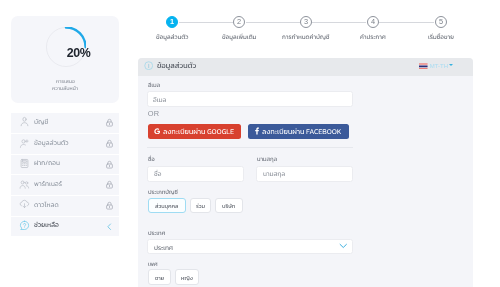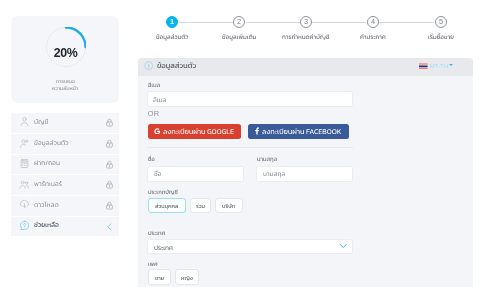--- a/index.html
+++ b/index.html
@@ -5,21 +5,21 @@
   html,body{margin:0;padding:0;}
   body{width:500px;height:287px;background:#ffffff;overflow:hidden;position:relative;
        font-family:"Liberation Sans",sans-serif;-webkit-font-smoothing:antialiased;}
   .tx{position:absolute;overflow:visible;display:block;}
   .tx path{shape-rendering:geometricPrecision;}
 
   
   #progress-card{position:absolute;left:11px;top:16px;width:108px;height:87px;
       background:#f5f6fa;border-radius:7px;}
   #progress-ring{position:absolute;left:34.5px;top:10.5px;width:40px;height:40px;}
-  #progress-value{position:absolute;left:34px;top:16px;width:41px;height:41px;
+  #progress-value{position:absolute;left:47px;top:16px;width:41px;height:41px;
       display:flex;align-items:center;justify-content:center;
       font:700 12.4px "Liberation Sans",sans-serif;color:#20262f;letter-spacing:-0.4px;}
 
   #sidebar-menu{position:absolute;left:11px;top:112.6px;width:108px;height:123.6px;}
   .menu-item{position:absolute;left:0;width:108px;height:20.6px;background:#f5f6fa;box-sizing:border-box;}
   .menu-item + .menu-item{border-top:0.7px solid #ffffff;}
   #sidebar-menu .mi-icon svg,#sidebar-menu .mi-right svg{display:block;width:100%;height:100%;}
   .menu-item .mi-icon{position:absolute;left:8px;top:3.5px;width:11px;height:11px;}
   .menu-item .mi-right{position:absolute;left:93.5px;top:5px;width:9px;height:9.5px;}
 

